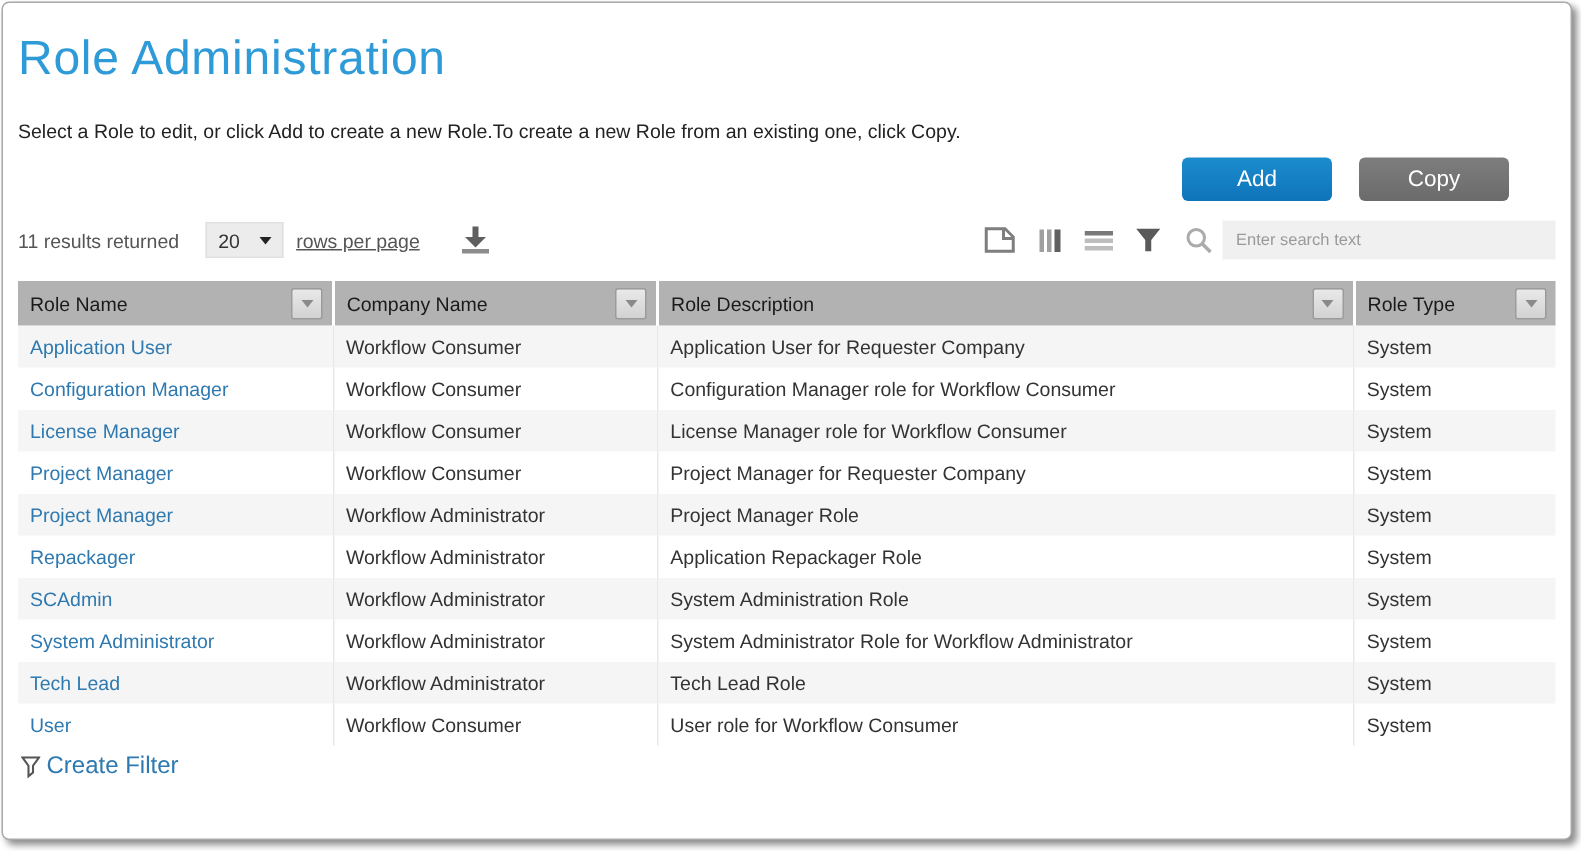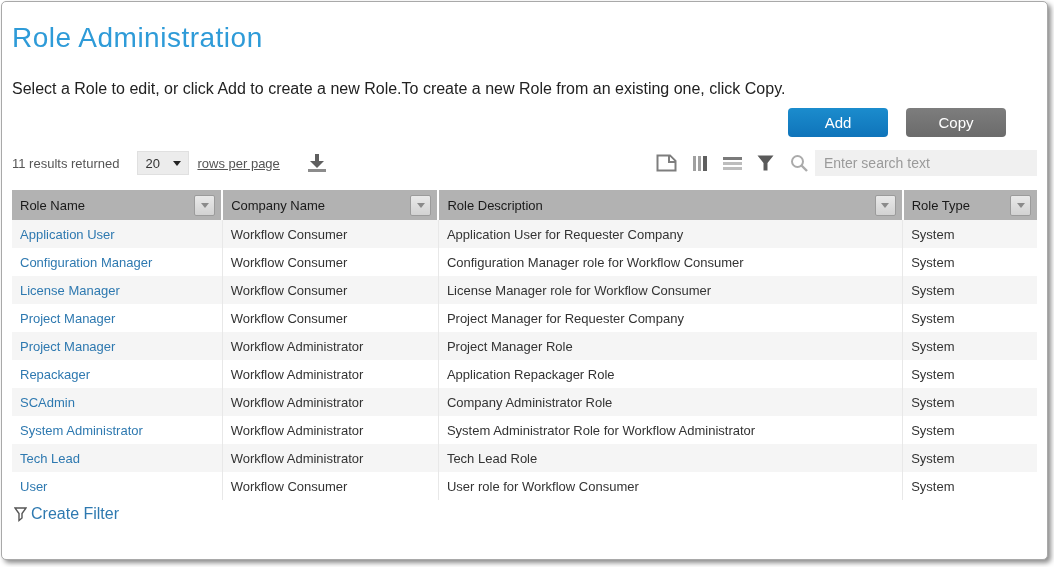--- a/index.html
+++ b/index.html
@@ -14,24 +14,24 @@
   *{box-sizing:border-box;margin:0;padding:0;}
   html,body{width:1054px;height:567px;background:#fff;font-family:"Liberation Sans",sans-serif;overflow:hidden;}
   .page{
     position:absolute;left:1px;top:1px;width:1047px;height:559px;
     border:1px solid #a9a9a9;border-radius:5px;background:#fff;
     box-shadow:3px 3px 5px rgba(0,0,0,0.45);
     overflow:hidden;
   }
   .content{padding:0 10px;}
   h1.page-title{
-    margin-top:16px;font-size:28px;font-weight:300;color:var(--accent);
+    margin-top:16px;font-size:32px;font-weight:300;color:var(--accent);
     letter-spacing:0.5px;line-height:40px;
   }
-  .subtitle{margin-top:22px;font-size:16px;color:#222;}
+  .subtitle{margin-top:22px;font-size:13px;color:#222;}
   .buttons-row{margin-top:10px;display:flex;justify-content:flex-end;gap:18px;padding-right:31px;}
   .btn{
     width:100px;height:29px;border:none;border-radius:4px;color:#fff;
     font-size:15px;font-family:"Liberation Sans",sans-serif;cursor:pointer;
   }
   .btn-add{background:linear-gradient(#1b8ccd,#0f74ba);}
   .btn-copy{background:linear-gradient(#7d7d7d,#6b6b6b);}
   .toolbar{margin-top:13px;display:flex;align-items:center;font-size:13px;color:#555;}
   .results-text{margin-right:18px;}
   .rpp-select{
@@ -45,21 +45,21 @@
   }
   .rpp-label{margin-right:26px;text-decoration:underline;}
   .icon-btn{background:none;border:none;cursor:pointer;display:inline-flex;align-items:center;padding:0;}
   .export-btn{margin-right:8px;}
   .spacer{flex:1;}
   .grid-icons{display:flex;align-items:center;gap:15px;margin-right:16px;}
   .search-wrap{display:flex;align-items:center;}
   .search-wrap svg{margin-right:6px;}
   .search-input{
     width:222px;height:26px;background:#f0f0f0;border:none;outline:none;
-    font-size:14px;color:#333;padding:0 9px;font-family:"Liberation Sans",sans-serif;
+    font-size:11px;color:#333;padding:0 9px;font-family:"Liberation Sans",sans-serif;
   }
   .search-input::placeholder{color:#9a9a9a;}
   table.grid{width:100%;margin-top:14px;border-collapse:collapse;font-size:13px;table-layout:fixed;}
   .grid th{
     background:var(--header-bg);height:30px;text-align:left;font-weight:400;color:#1a1a1a;
     padding:0 6px 0 8px;border-right:2px solid #fff;position:relative;
   }
   .grid th:last-child{border-right:none;}
   .hdr-inner{display:flex;align-items:center;justify-content:space-between;}
   .hdr-btn{
@@ -240,21 +240,21 @@
       <tr>
         <td><a>Repackager</a></td>
         <td>Workflow Administrator</td>
         <td>Application Repackager Role</td>
         <td>System</td>
       </tr>
 
       <tr>
         <td><a>SCAdmin</a></td>
         <td>Workflow Administrator</td>
-        <td>Company Administrator Role</td>
+        <td>System Administration Role</td>
         <td>System</td>
       </tr>
 
       <tr>
         <td><a>System Administrator</a></td>
         <td>Workflow Administrator</td>
         <td>System Administrator Role for Workflow Administrator</td>
         <td>System</td>
       </tr>
 

